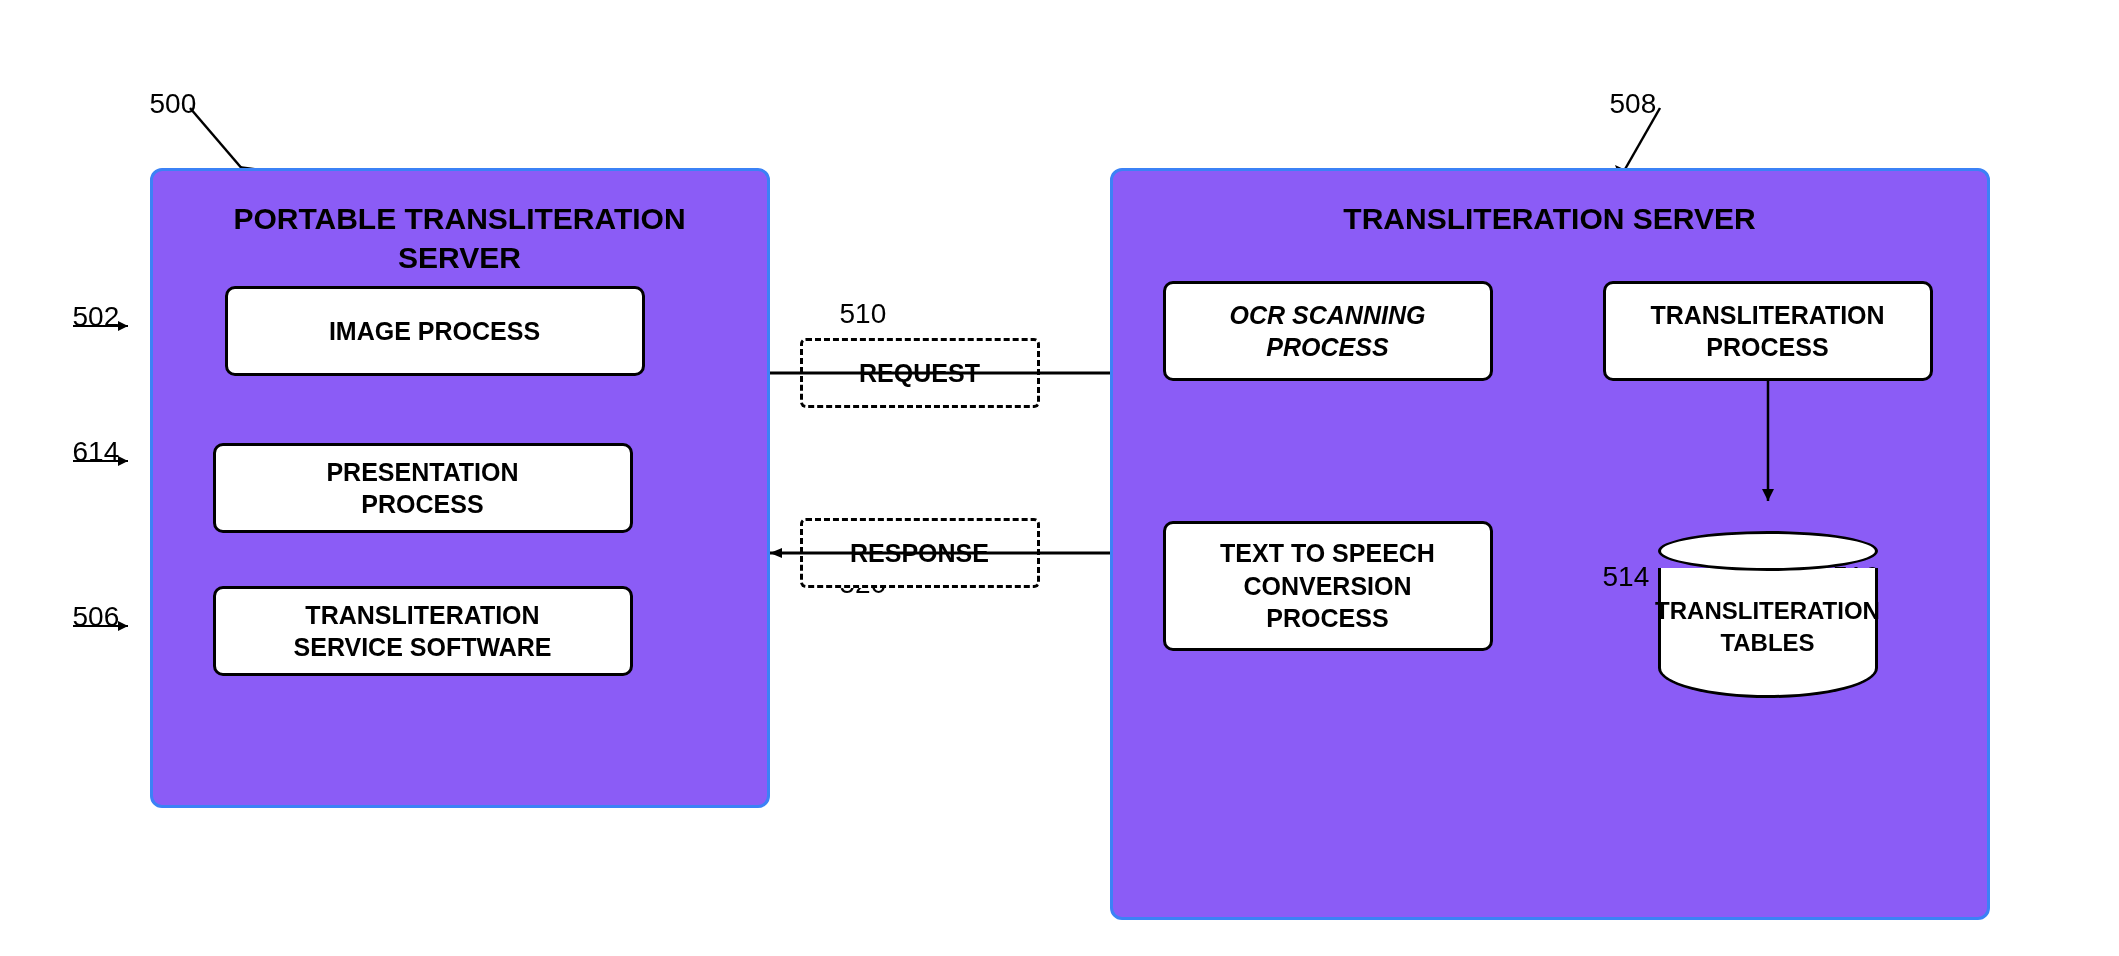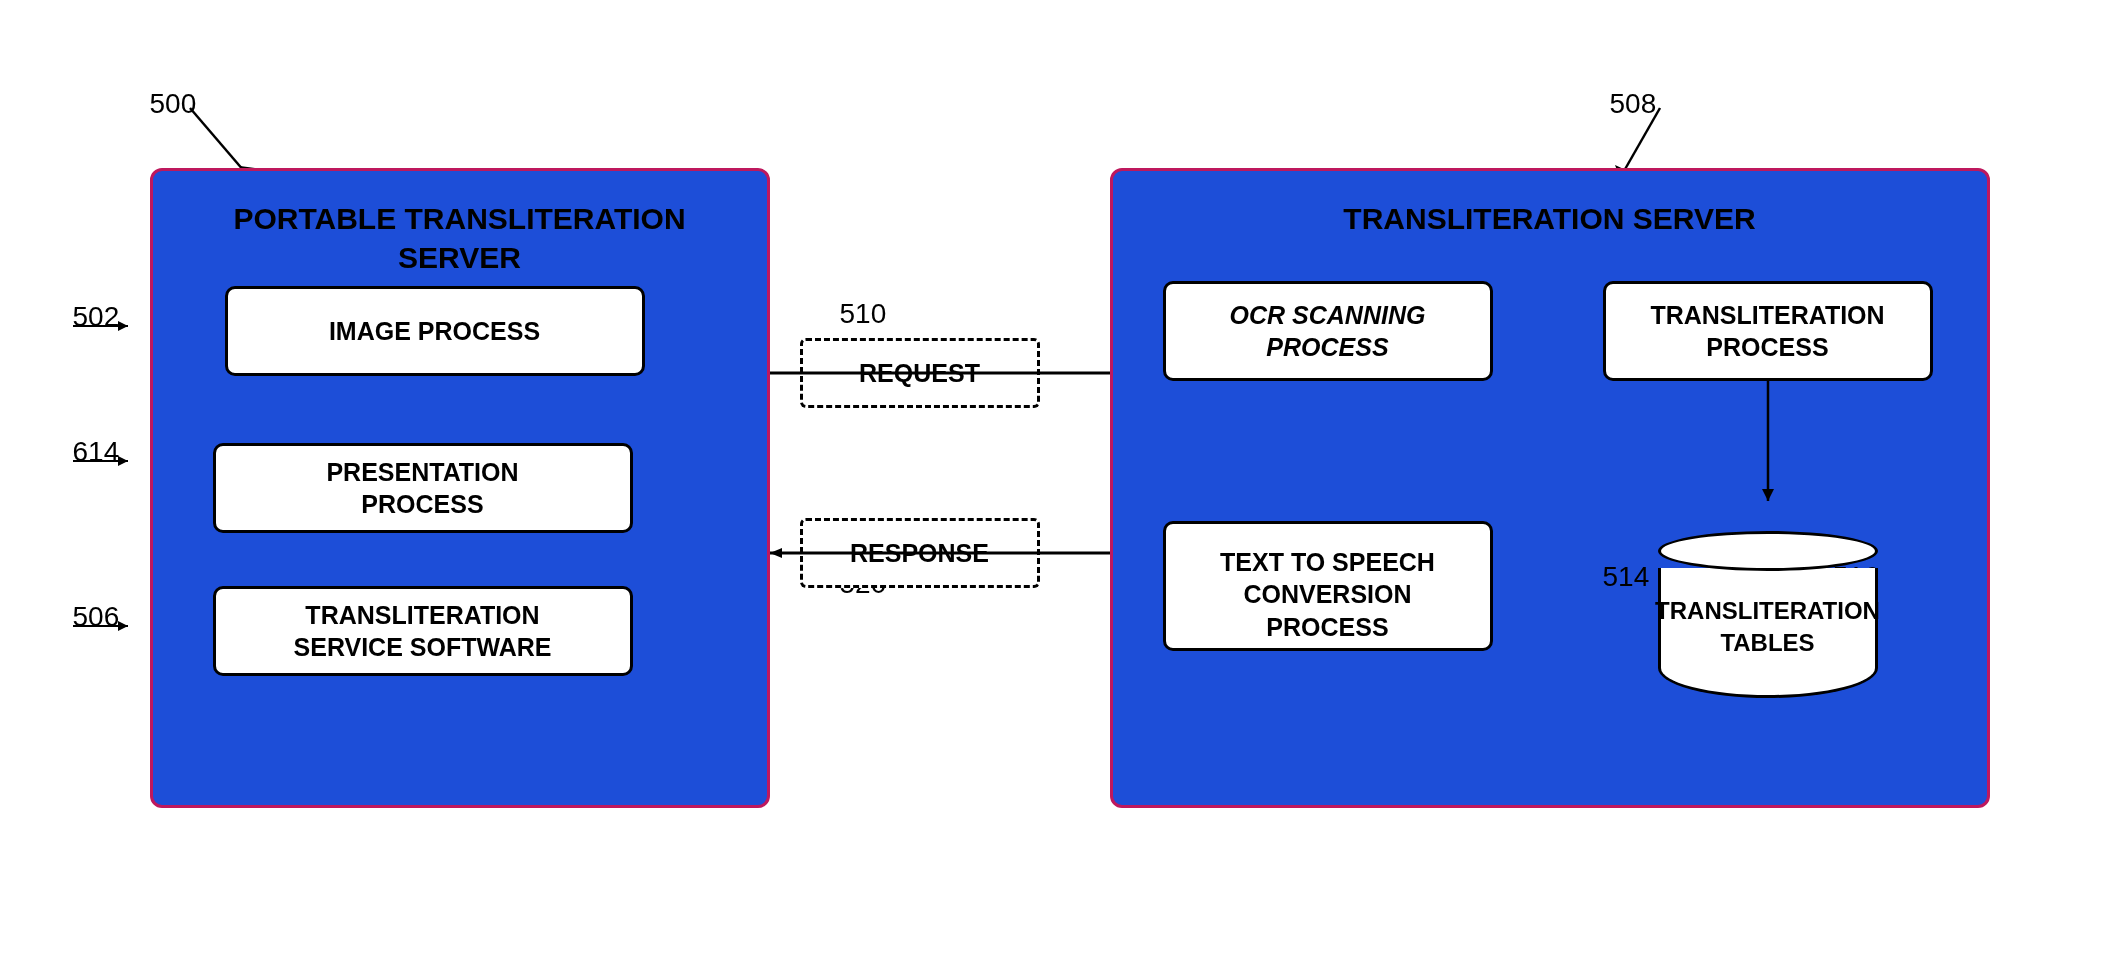--- a/index.html
+++ b/index.html
@@ -25,23 +25,23 @@
       position: absolute;
       font-size: 28px;
       font-weight: normal;
       color: #000;
       text-align: center;
     }
 
     
     .main-box {
       position: absolute;
-      border: 3px solid #be185d;
+      border: 3px solid #3b82f6;
       border-radius: 12px;
-      background: #1d4ed8;
+      background: #8b5cf6;
     }
 
     .box-title {
       font-size: 30px;
       font-weight: bold;
       text-align: center;
       color: #000;
       line-height: 1.3;
       padding: 10px 20px;
     }
@@ -202,35 +202,35 @@
     <polygon points="0,5 12,0 12,10" fill="#000"></polygon>
   </svg>
 
   <div class="ref-label" style="left: 1500px; top: 20px;">508</div>
 
   <svg class="arrow-svg" style="left:1420px;top:0;width:200px;height:140px;">
     <line x1="130" y1="40" x2="90" y2="110" stroke="#000" stroke-width="2.5"></line>
     <polygon points="90,110 85,97 98,103" fill="#000"></polygon>
   </svg>
 
-  <div class="main-box" style="left: 1000px; top: 100px; width: 880px; height: 640px;">
+  <div class="main-box" style="left: 1000px; top: 100px; width: 880px; height: 752px;">
     <div class="box-title" style="margin-top: 18px;">TRANSLITERATION SERVER</div>
 
     <div class="ref-label" style="left: 55px; top: 390px;">512</div>
 
     <div class="process-box" style="left: 50px; top: 110px; width: 330px; height: 100px; font-style: italic;">
       <span class="process-box-label">
         <span>OCR SCANNING</span><br>
         <span>PROCESS</span>
       </span>
     </div>
 
     <div class="ref-label" style="left: 230px; top: 390px;">518</div>
 
-    <div class="process-box" style="left: 50px; top: 350px; width: 330px; height: 130px; align-items: flex-end;">
+    <div class="process-box" style="left: 50px; top: 350px; width: 330px; height: 130px;">
       <span class="process-box-label">
         <span>TEXT TO SPEECH</span><br>
         <span>CONVERSION</span><br>
         <span>PROCESS</span>
       </span>
     </div>
 
     <div class="ref-label" style="left: 490px; top: 390px;">514</div>
 
     <div class="process-box" style="left: 490px; top: 110px; width: 330px; height: 100px;">

